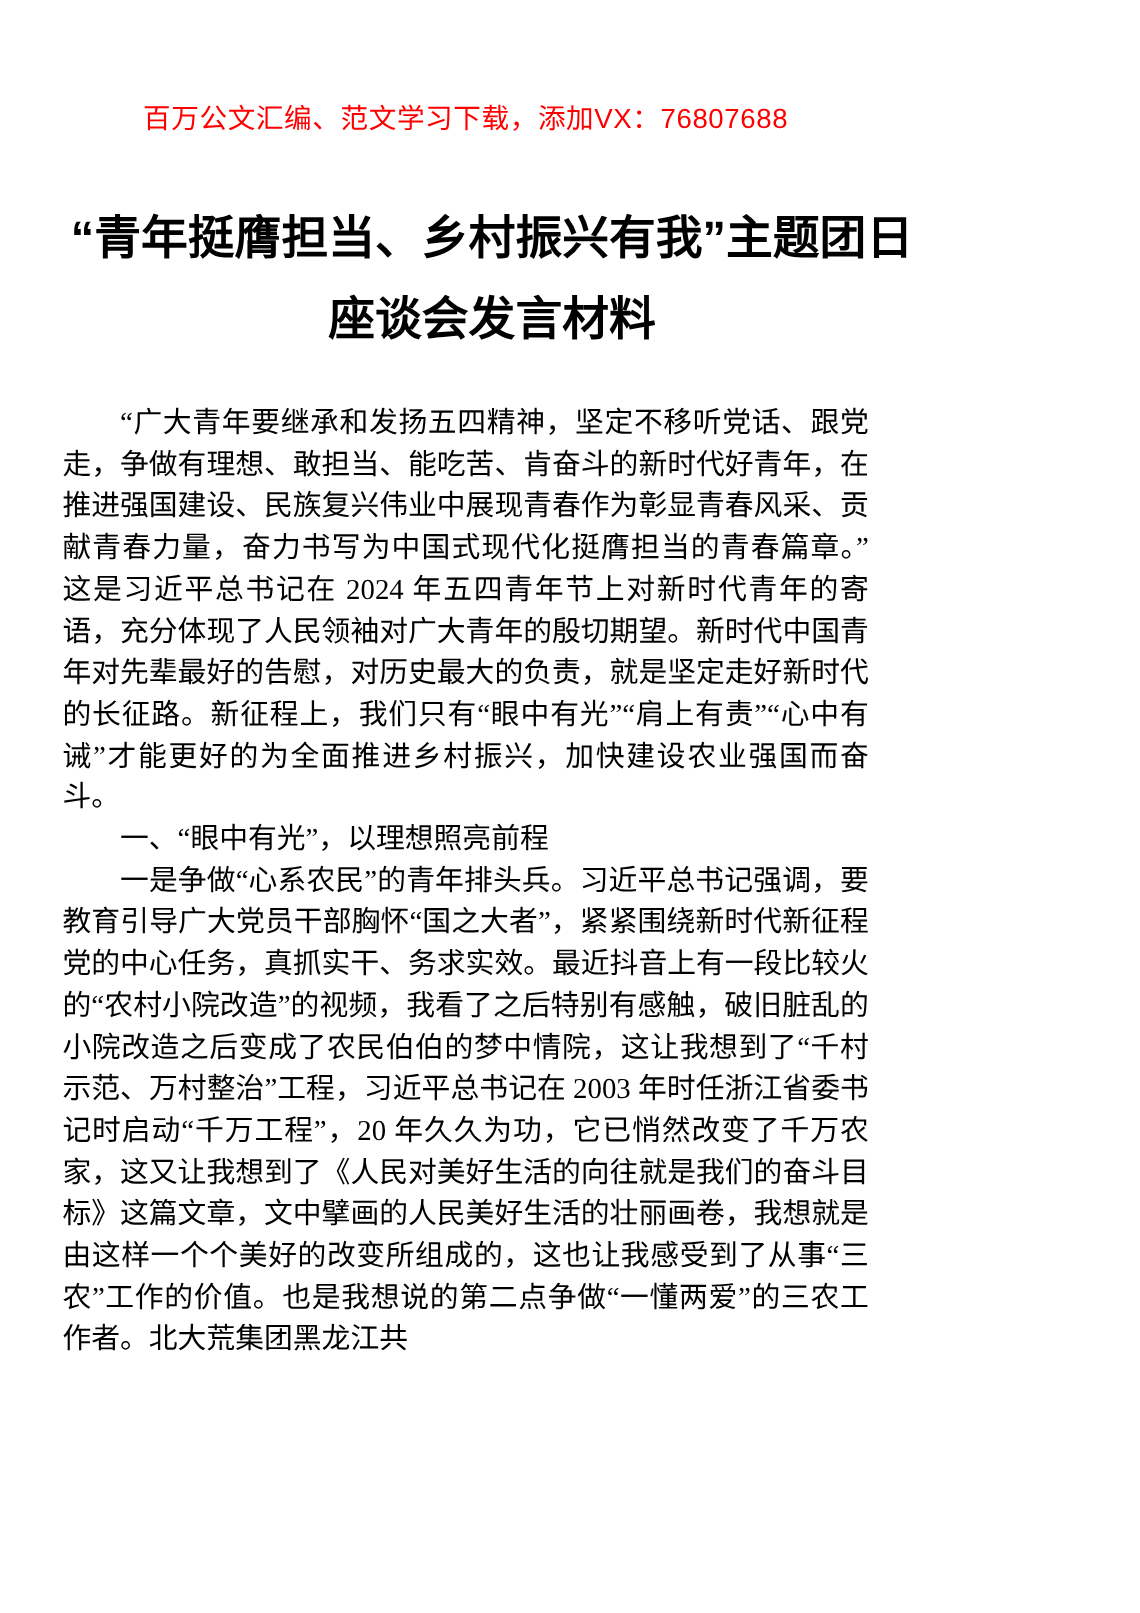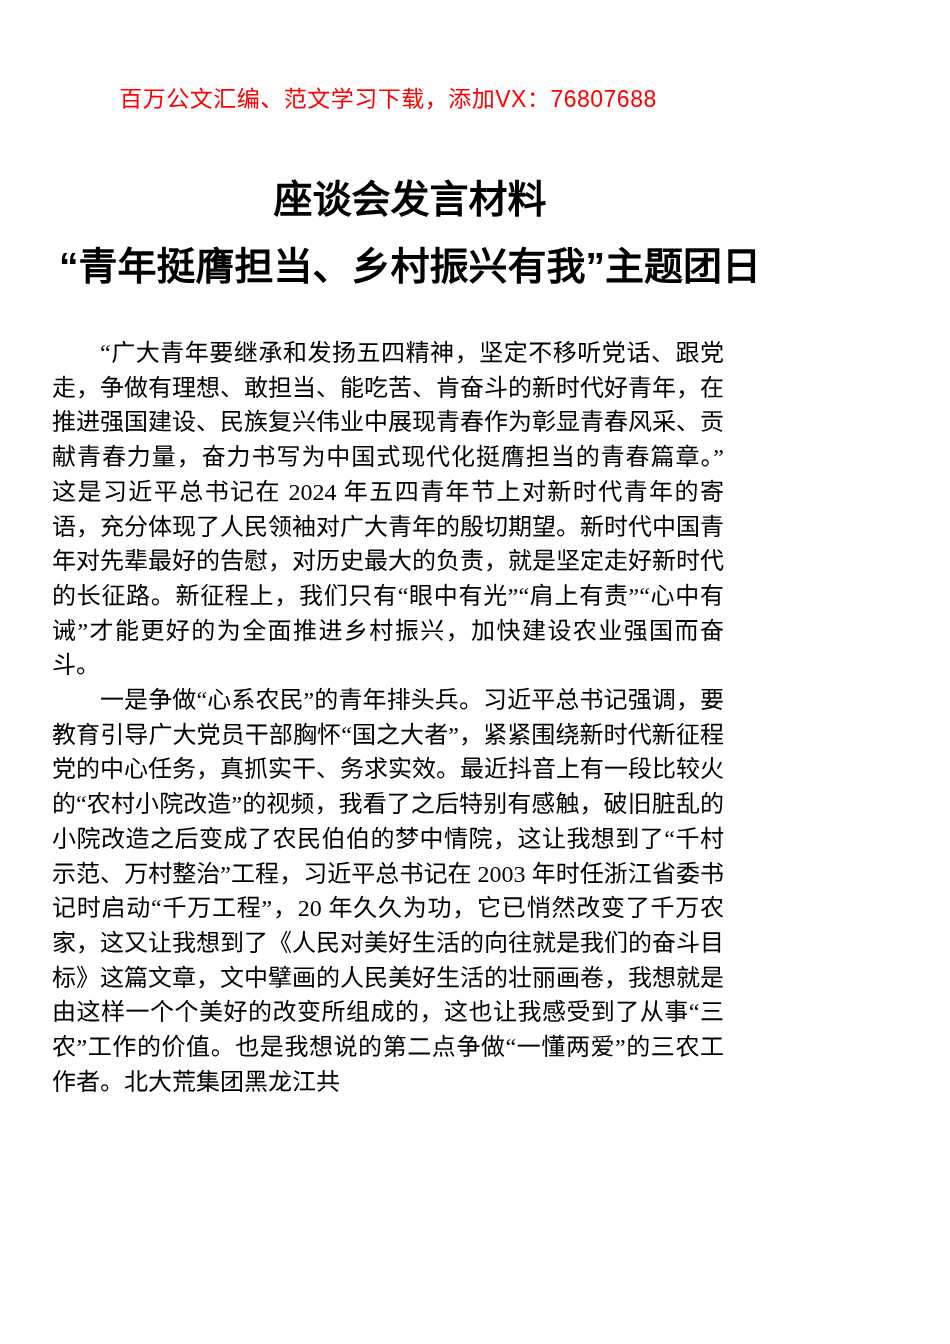--- a/index.html
+++ b/index.html
@@ -49,22 +49,23 @@
   }
 </style>
 </head>
 <body>
 
 <div class="page" style="color: rgb(0, 0, 0);">
 
   <div class="promo" style="color: rgb(255, 0, 0);">百万公文汇编、范文学习下载，添加VX：76807688</div>
 
   <div class="doc-title">
+    <div>“青年挺膺担当、乡村振兴有我”主题团日</div>
     <div>座谈会发言材料</div>
-    <div>“青年挺膺担当、乡村振兴有我”主题团日</div>
   </div>
 
   <div class="content">
     <p>“广大青年要继承和发扬五四精神，坚定不移听党话、跟党走，争做有理想、敢担当、能吃苦、肯奋斗的新时代好青年，在推进强国建设、民族复兴伟业中展现青春作为彰显青春风采、贡献青春力量，奋力书写为中国式现代化挺膺担当的青春篇章。” 这是习近平总书记在 2024 年五四青年节上对新时代青年的寄语，充分体现了人民领袖对广大青年的殷切期望。新时代中国青年对先辈最好的告慰，对历史最大的负责，就是坚定走好新时代的长征路。新征程上，我们只有“眼中有光”“肩上有责”“心中有诫”才能更好的为全面推进乡村振兴，加快建设农业强国而奋斗。</p>
+    <p>一、“眼中有光”，以理想照亮前程</p>
     <p>一是争做“心系农民”的青年排头兵。习近平总书记强调，要教育引导广大党员干部胸怀“国之大者”，紧紧围绕新时代新征程党的中心任务，真抓实干、务求实效。最近抖音上有一段比较火的“农村小院改造”的视频，我看了之后特别有感触，破旧脏乱的小院改造之后变成了农民伯伯的梦中情院，这让我想到了“千村示范、万村整治”工程，习近平总书记在 2003 年时任浙江省委书记时启动“千万工程”，20 年久久为功，它已悄然改变了千万农家，这又让我想到了《人民对美好生活的向往就是我们的奋斗目标》这篇文章，文中擘画的人民美好生活的壮丽画卷，我想就是由这样一个个美好的改变所组成的，这也让我感受到了从事“三农”工作的价值。也是我想说的第二点争做“一懂两爱”的三农工作者。北大荒集团黑龙江共</p>
   </div>
 
 </div>
 
 </body></html>

